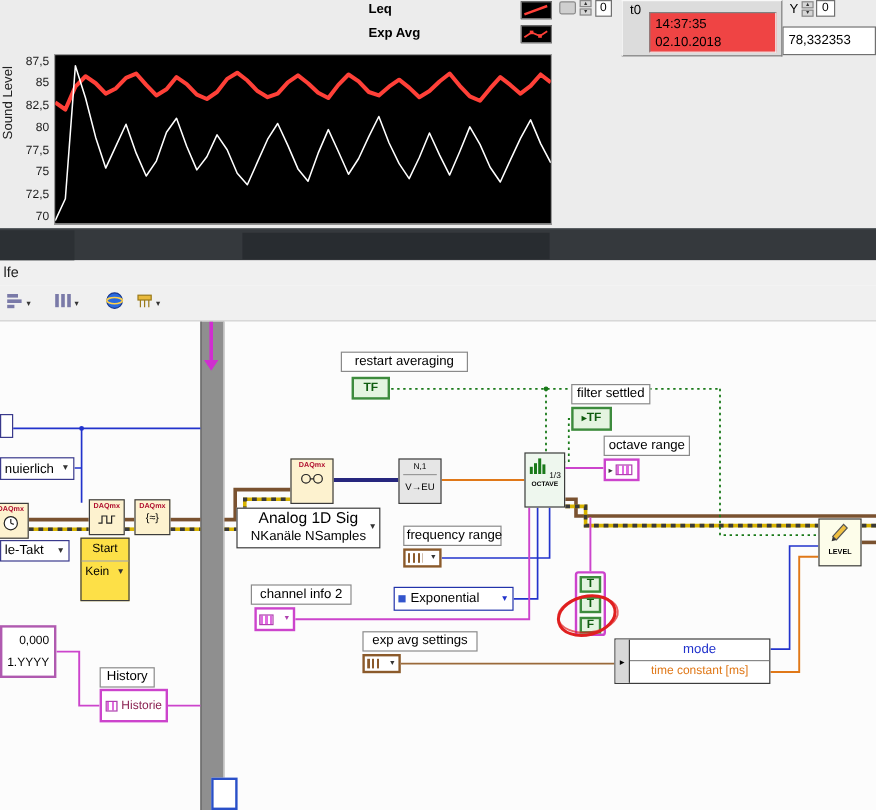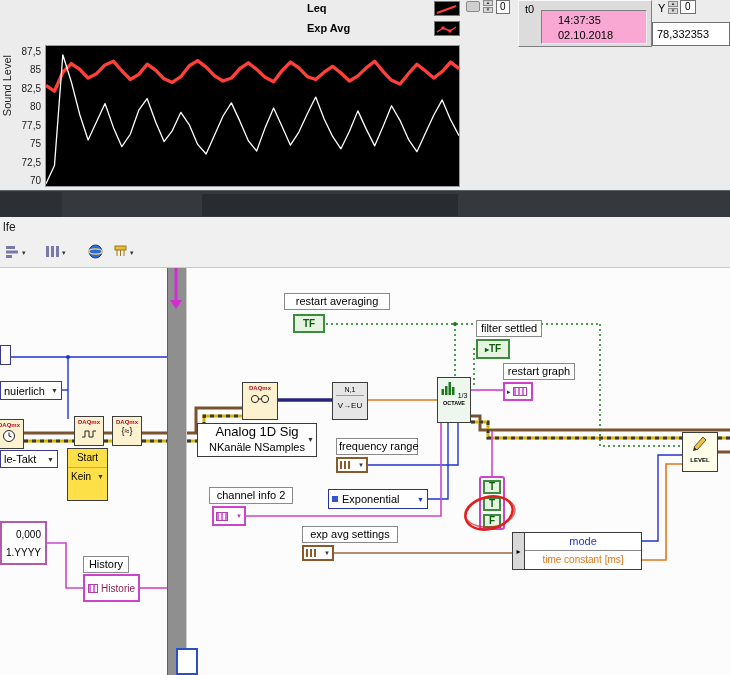--- a/index.html
+++ b/index.html
@@ -7,21 +7,21 @@
   .screen{position:relative;width:730px;height:675px;overflow:hidden;background:#fcfcfc}
   .abs{position:absolute}
   
   .front-panel{position:absolute;left:0;top:0;width:730px;height:190px;background:#ececec}
   .plot{position:absolute;left:45px;top:45px;width:415px;height:142px;background:#000;border:1px solid #9a9a9a}
   .ytick{position:absolute;left:0;width:41px;text-align:right;font-size:10px;color:#1a1a1a}
   .ylabel{position:absolute;left:1px;top:55px;writing-mode:vertical-rl;transform:rotate(180deg);font-size:11px;color:#222}
   .legend-label{position:absolute;font-size:11px;font-weight:bold;color:#000;white-space:nowrap}
   .legend-swatch{position:absolute;width:26px;height:15px;background:#000;border:1px solid #777}
   .panel3d{position:absolute;background:#dcdcdc;border:1px solid;border-color:#f8f8f8 #808080 #808080 #f8f8f8}
-  .inset{position:absolute;background:#f9a8d4;border:1px solid;border-color:#808080 #f2f2f2 #f2f2f2 #808080;font-size:11px;color:#000;padding:2px 16px;line-height:15px;white-space:nowrap}
+  .inset{position:absolute;background:#ef4444;border:1px solid;border-color:#808080 #f2f2f2 #f2f2f2 #808080;font-size:11px;color:#000;padding:2px 4px;line-height:15px;white-space:nowrap}
   .valbox{position:absolute;background:#fff;border:1px solid #707070;font-size:11px;color:#000;padding:2px 4px;white-space:nowrap}
   .boldlbl{position:absolute;font-size:11px;font-weight:normal;color:#000}
   .spinbtns{position:absolute;display:flex;flex-direction:column;gap:1px}
   .spinbtns div{width:10px;height:6px;background:#d6d6d6;border:1px solid #8a8a8a;font-size:4.5px;line-height:4px;text-align:center;color:#333}
   
   .taskbar{position:absolute;left:0;top:190px;width:730px;height:27px;background:#35393d;border-top:1px solid #5a5f63}
   .menubar{position:absolute;left:0;top:217px;width:730px;height:21px;background:#f0f0f0;font-size:12px;color:#1a1a1a}
   .toolbar{position:absolute;left:0;top:238px;width:730px;height:30px;background:#f0f0f0;border-bottom:1px solid #c8c8c8}
   .tbtn{position:absolute;top:5px;height:20px;display:flex;align-items:center;gap:2px;padding:0 3px}
   .tcaret{font-size:7px;color:#333}
@@ -267,21 +267,21 @@
     </div>
 
     <div class="fp-label" style="left:284px;top:25px;width:106px">restart averaging</div>
     <div class="bool-const abs" style="left:293px;top:46px;width:32px;height:19px;line-height:15px">TF</div>
 
     <div class="fp-label" style="left:476px;top:52px;width:66px">filter settled</div>
     <div class="bool-const abs" style="left:476px;top:71px;width:34px;height:20px;line-height:16px">
       <span style="font-size:8px">▸</span><span>TF</span>
     </div>
 
-    <div class="fp-label" style="left:503px;top:95px;width:72px">restart graph</div>
+    <div class="fp-label" style="left:503px;top:95px;width:72px">octave range</div>
     <div class="abs" style="left:503px;top:114px;width:30px;height:19px;background:#fff;border:2px solid #cc44cc;display:flex;align-items:center;gap:2px;padding:0 2px">
       <span style="font-size:7px;color:#333">▸</span>
       <span class="pink-bars" style="width:14px"></span>
     </div>
 
     <div class="daq" style="left:242px;top:114px;width:36px;height:38px">
       <span class="daq-hdr">DAQmx</span>
       <span><svg width="22" height="14">
             <circle cx="6" cy="7" r="3.6" fill="none" stroke="#222"></circle>
             <circle cx="16" cy="7" r="3.6" fill="none" stroke="#222"></circle>

